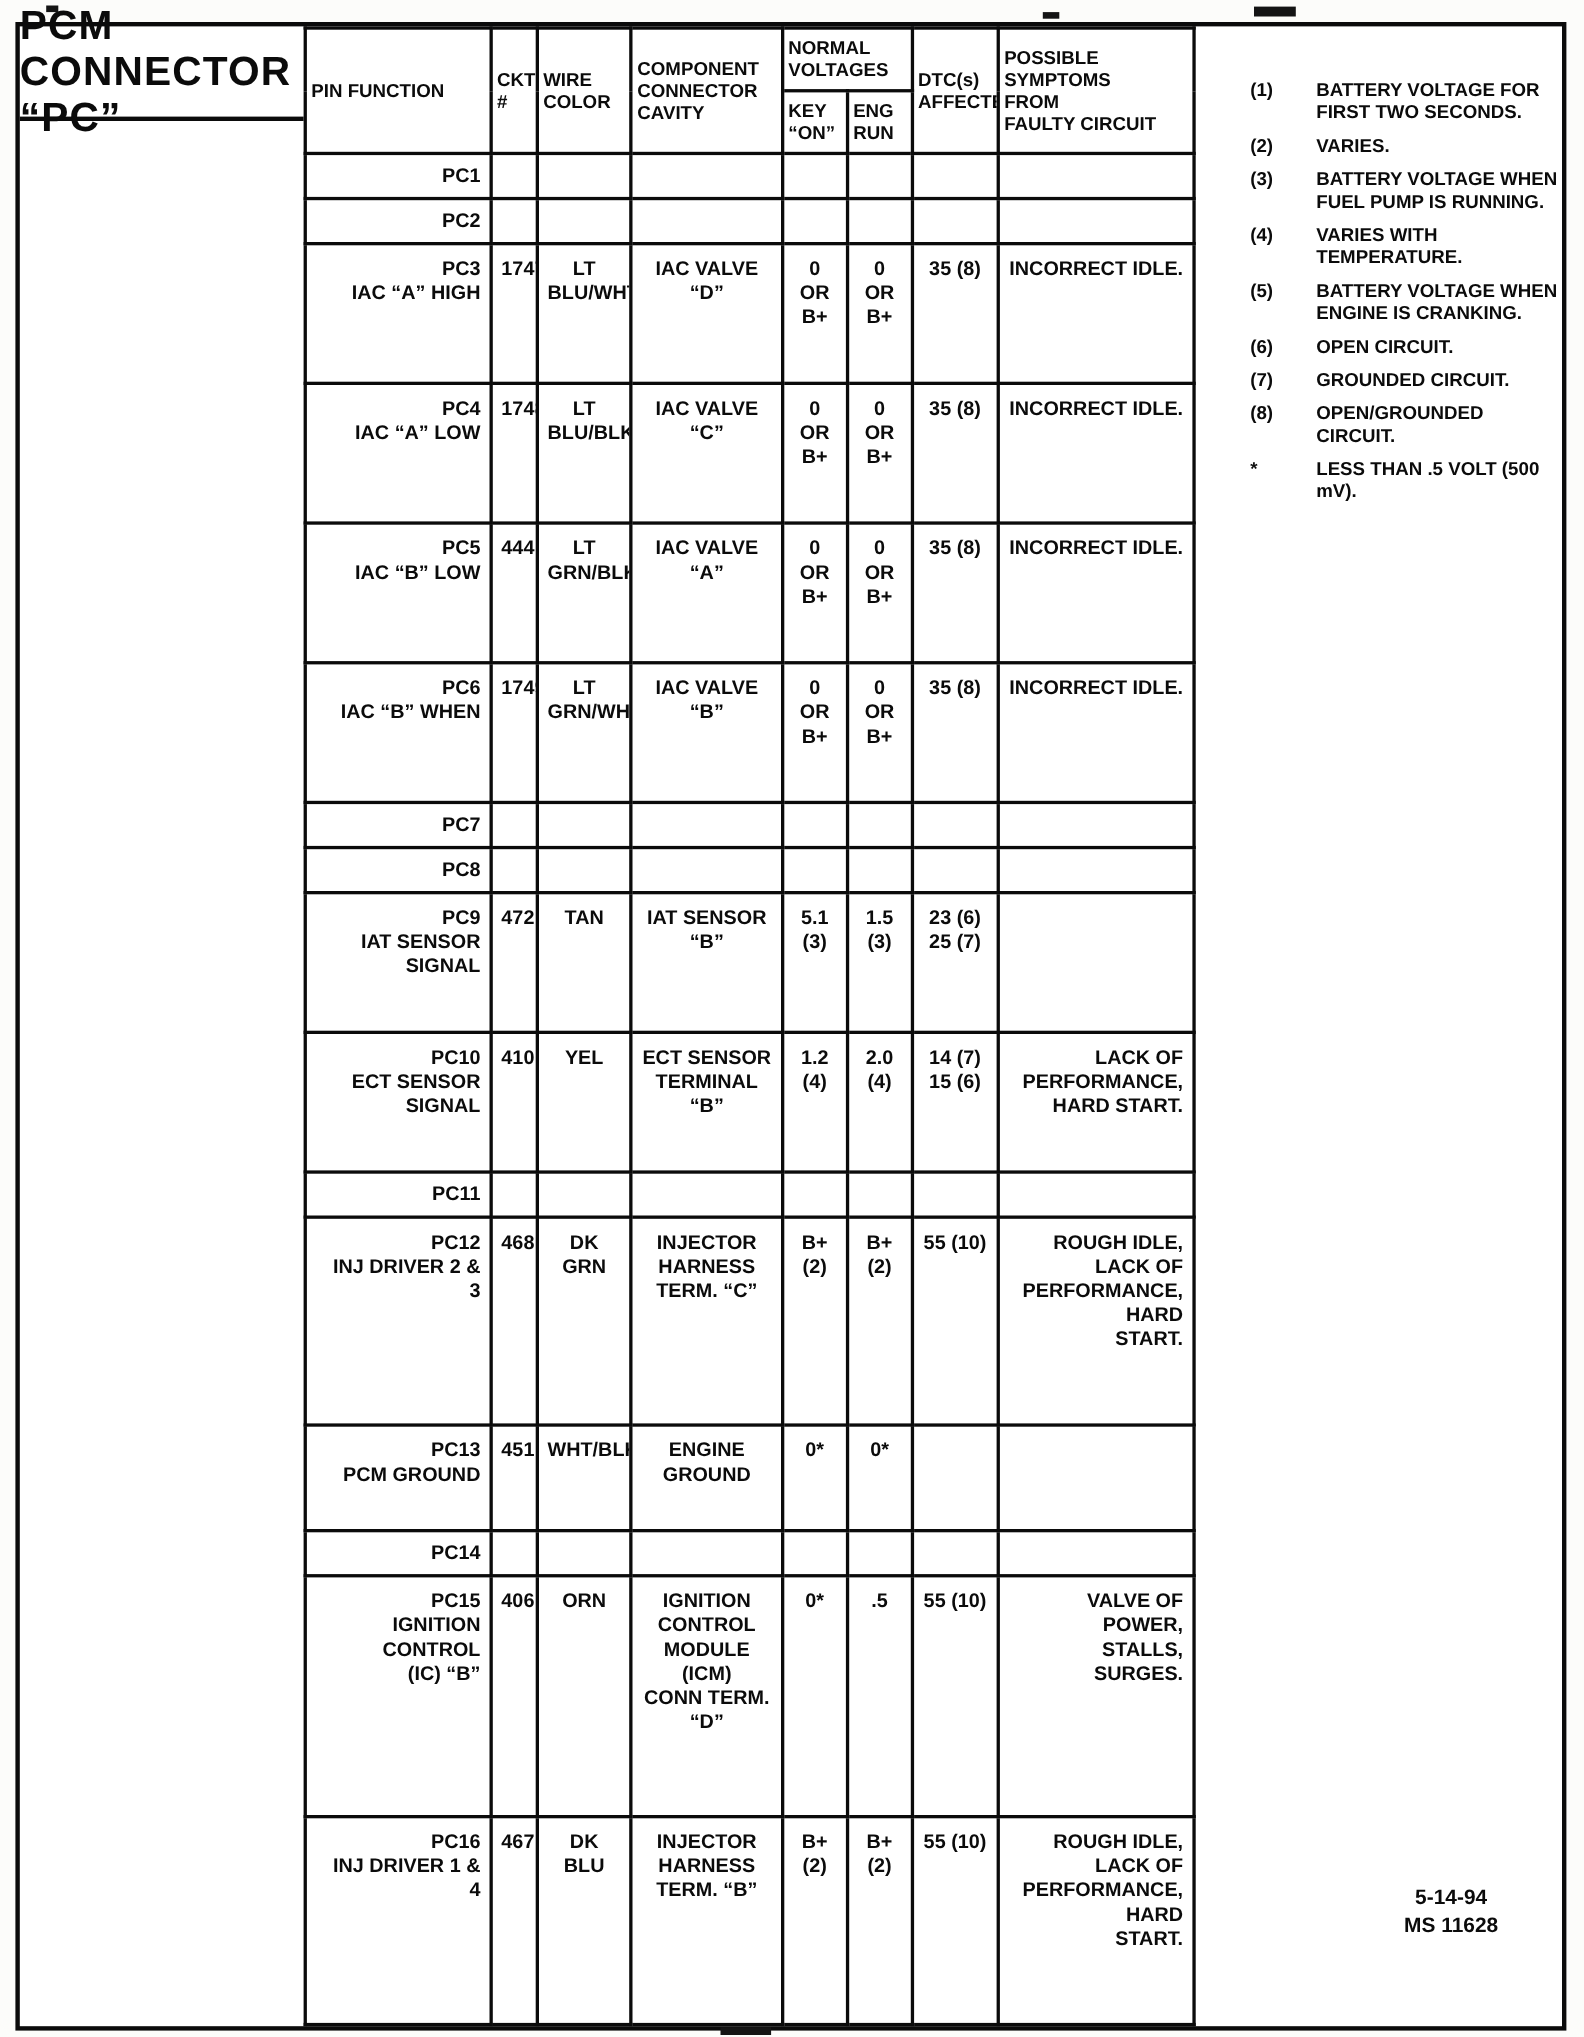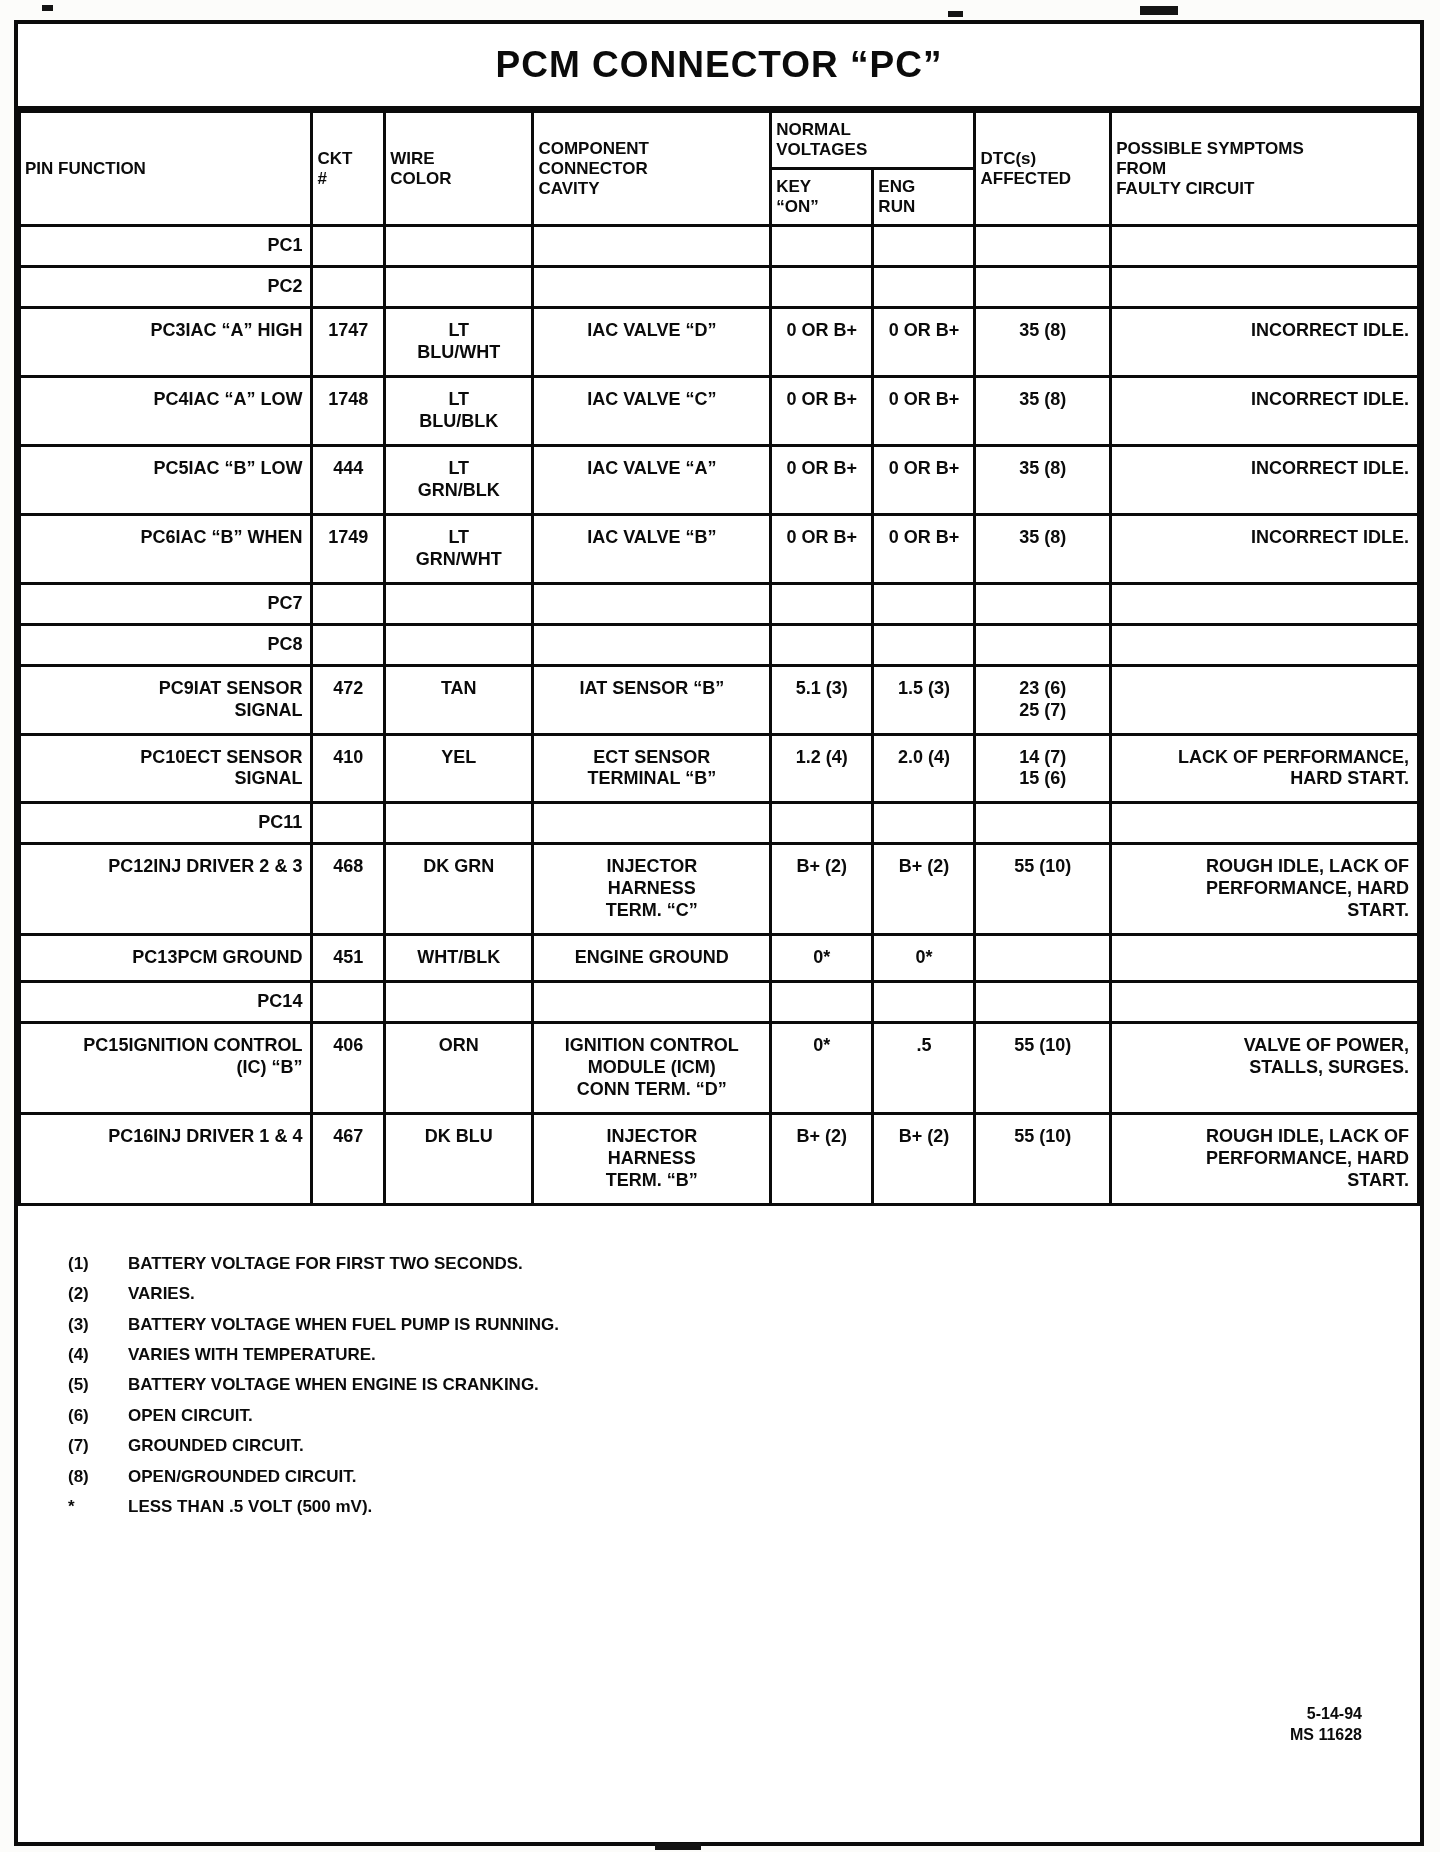--- a/index.html
+++ b/index.html
@@ -10,21 +10,21 @@
     font-weight:bold;
     color:#0b0b0b;
     position:relative;
     -webkit-font-smoothing:antialiased;
   }
   .frame{
     position:absolute;
     left:14px; top:20px; right:16px; bottom:6px;
     border:4px solid #0b0b0b;
     display:flex;
-    flex-direction:column;
+    flex-direction:row;
     background:#fff;
   }
   .title-box{
     border-bottom:4px solid #0b0b0b;
     height:82px;
     display:flex;align-items:center;justify-content:center;
   }
   .title-box h1{
     margin:0;
     font-size:37px;
@@ -66,24 +66,24 @@
     display:flex;
     margin-bottom:10px;
     font-size:17px;
     line-height:1.2;
   }
   .footnote-marker{width:60px;flex:0 0 60px;}
   .footnote-text{flex:1;}
   .footer{
     position:absolute;
     right:58px;
-    bottom:96px;
-    font-size:16px;
+    bottom:78px;
+    font-size:19px;
     line-height:1.35;
-    text-align:right;
+    text-align:center;
   }
   .artifact{
     position:absolute;
     background:#141414;
   }
   .a1{top:6px;left:1140px;width:38px;height:9px;}
   .a2{top:11px;left:948px;width:15px;height:6px;}
   .a3{top:5px;left:42px;width:11px;height:6px;}
   .a4{bottom:2px;left:655px;width:46px;height:7px;}
 </style>

